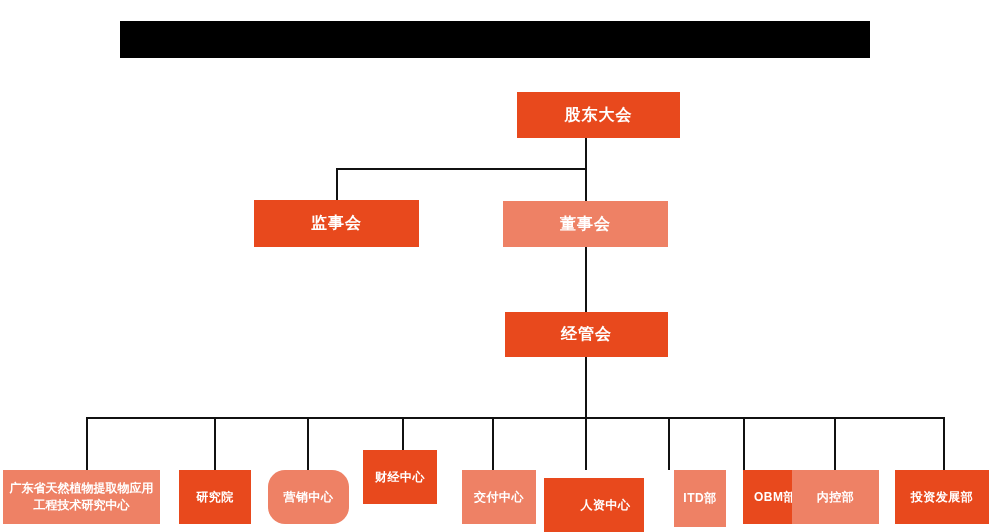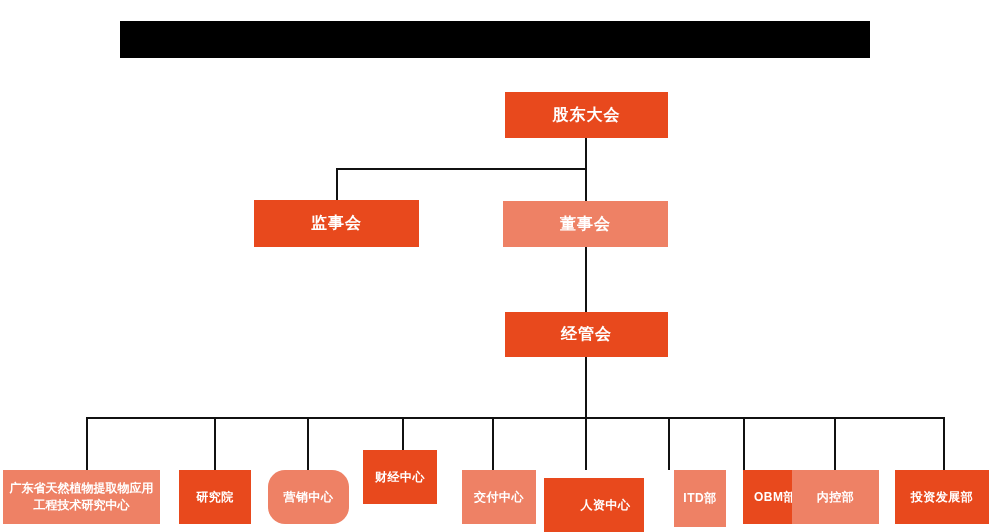--- a/index.html
+++ b/index.html
@@ -63,21 +63,21 @@
   <div class="line v" style="left:86px;  top:417px; height:53px;"></div>
   <div class="line v" style="left:214px; top:417px; height:53px;"></div>
   <div class="line v" style="left:307px; top:417px; height:53px;"></div>
   <div class="line v" style="left:402px; top:417px; height:53px;"></div>
   <div class="line v" style="left:492px; top:417px; height:53px;"></div>
   <div class="line v" style="left:668px; top:417px; height:53px;"></div>
   <div class="line v" style="left:743px; top:417px; height:53px;"></div>
   <div class="line v" style="left:834px; top:417px; height:53px;"></div>
   <div class="line v" style="left:943px; top:417px; height:53px;"></div>
 
-  <div class="node dark lvl-top" style="left:505px; top:92px; width:163px; height:46px;font-family:Liberation Mono, monospace;">股东大会</div>
+  <div class="node dark lvl-top" style="left:517px; top:92px; width:163px; height:46px;font-family:Liberation Mono, monospace;">股东大会</div>
 
   <div class="node dark lvl-top" style="left:254px; top:200px; width:165px; height:47px;">监事会</div>
   <div class="node light lvl-top" style="left:503px; top:201px; width:165px; height:46px;">董事会</div>
 
   <div class="node dark lvl-top" style="left:505px; top:312px; width:163px; height:45px;">经管会</div>
 
   <div class="node light lvl-dept-long" style="left:3px; top:470px; width:157px; height:54px;">广东省天然植物提取物应用工程技术研究中心</div>
   <div class="node dark lvl-dept" style="left:179px; top:470px; width:72px; height:54px;">研究院</div>
   <div class="node light lvl-dept" style="left:268px; top:470px; width:81px; height:54px;border-radius:17px;">营销中心</div>
   <div class="node dark lvl-dept" style="left:363px; top:450px; width:74px; height:54px;text-align:center;">财经中心</div>

